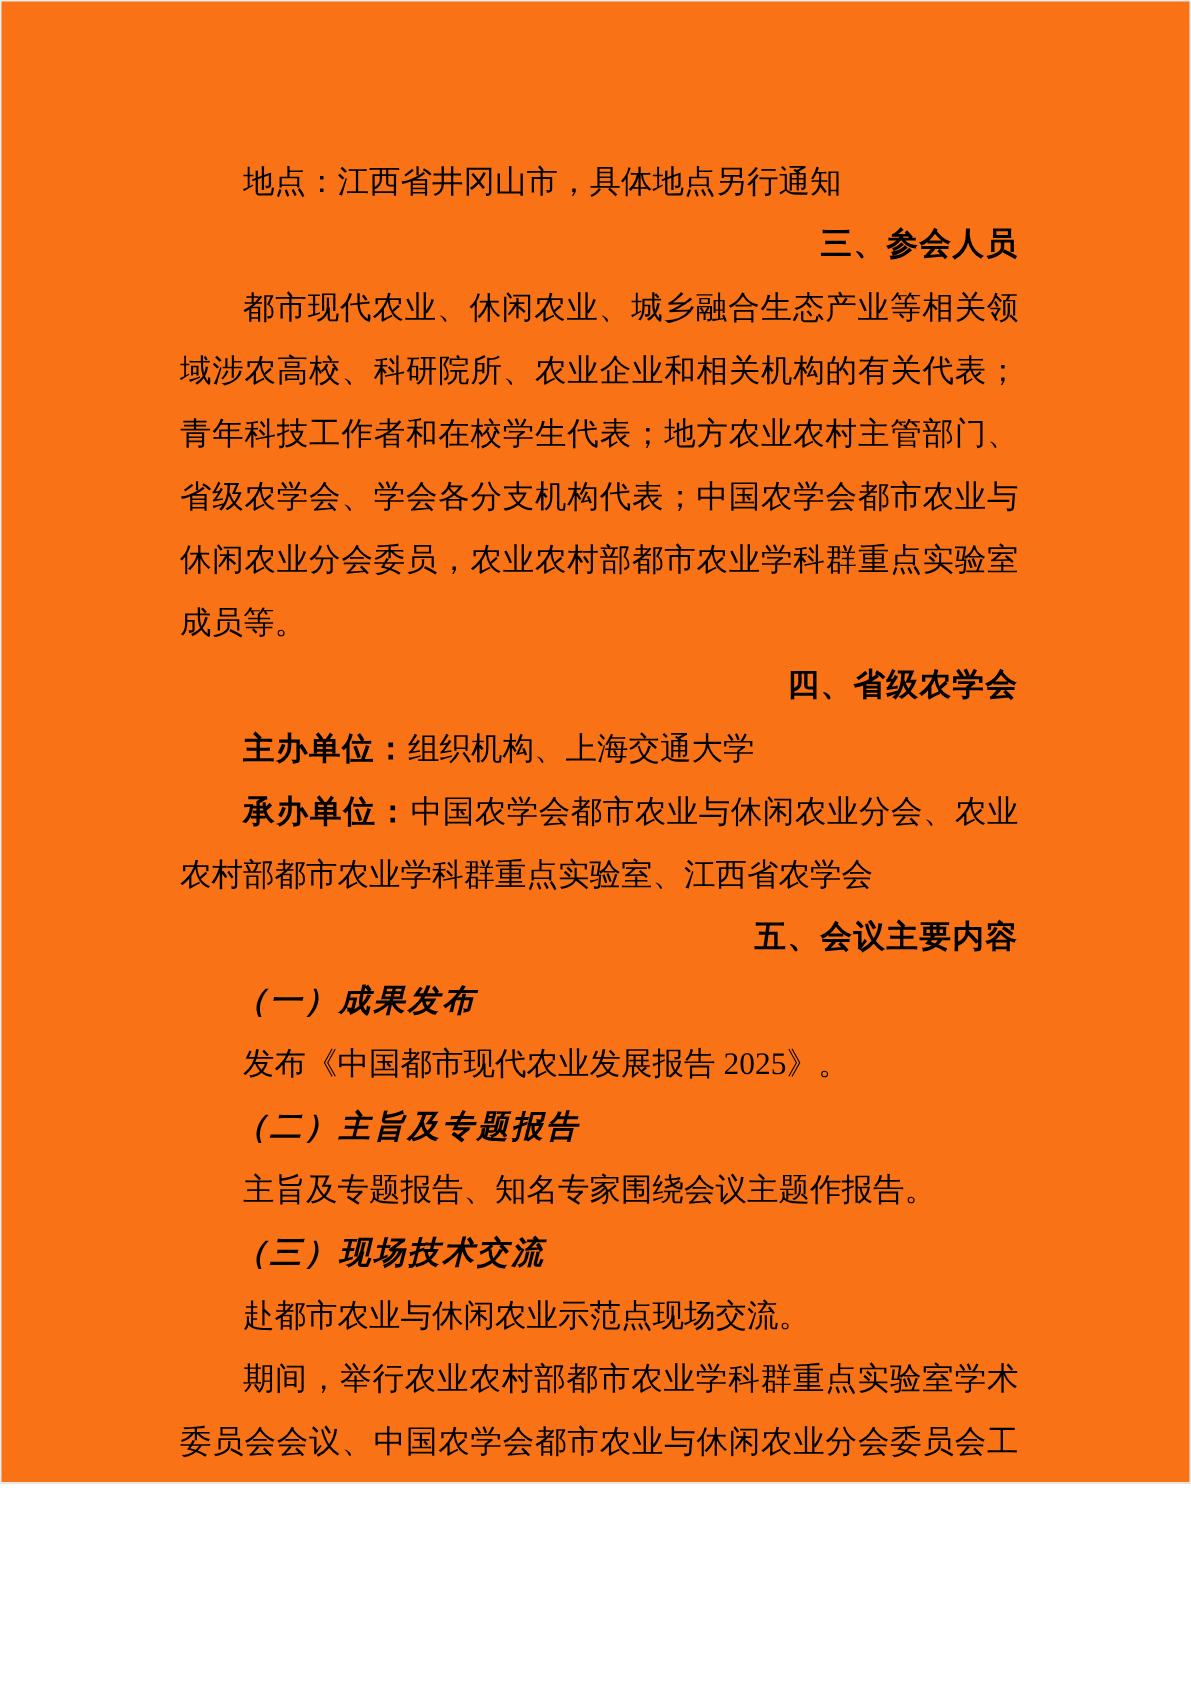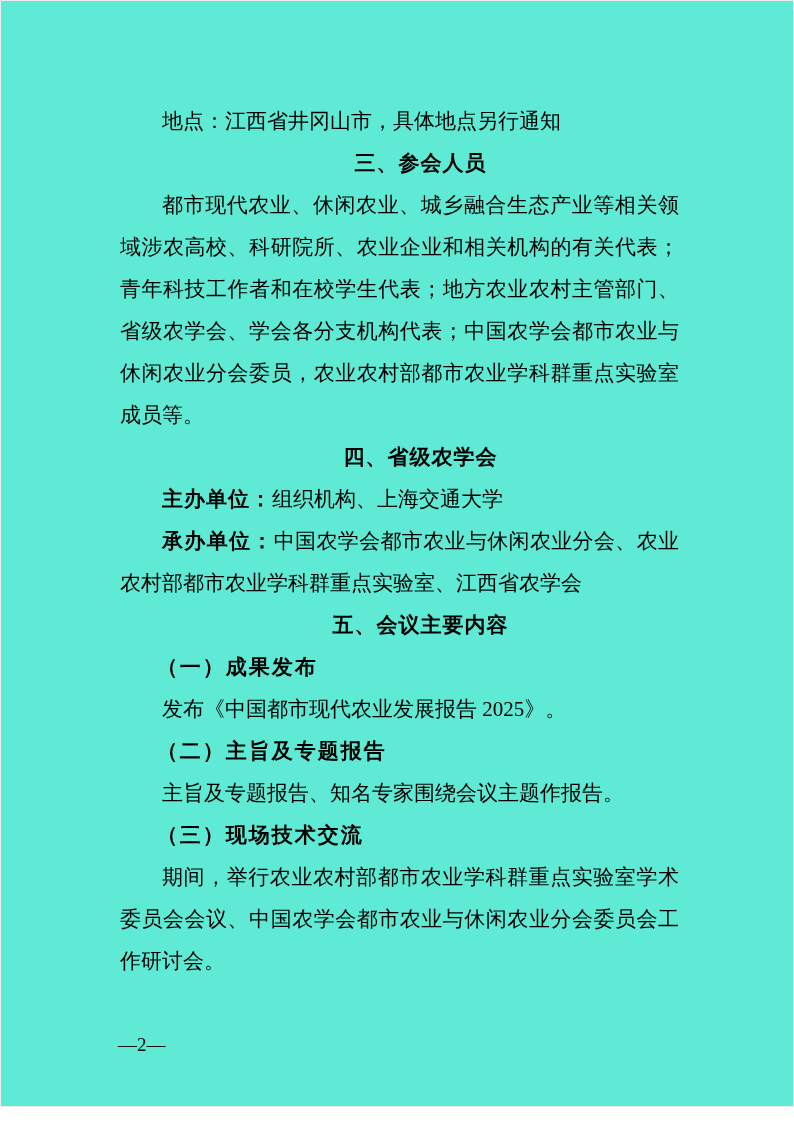--- a/index.html
+++ b/index.html
@@ -3,22 +3,22 @@
 <meta charset="utf-8">
 <style>
   html, body {
     margin: 0;
     padding: 0;
     background: #ffffff;
   }
   .page {
     position: relative;
     width: 794px;
-    height: 1107px;
-    background: #5eead4;
+    height: 989px;
+    background: #f97316;
     box-sizing: border-box;
     border: 1px solid #ececec;
     color: #000000;
     font-family: "Liberation Serif", "DejaVu Serif", serif;
     overflow: hidden;
   }
   .content {
     position: absolute;
     left: 119px;
     top: 99px;
@@ -30,26 +30,27 @@
   .para {
     margin: 0;
     text-indent: 2em;
   }
   .h1 {
     margin: 0;
     text-indent: 2em;
     font-weight: bold;
     font-family: "Liberation Sans", "DejaVu Sans", sans-serif;
     letter-spacing: 1px;
-    text-align: center;
+    text-align: right;
   }
   .h2 {
     margin: 0;
     text-indent: 1.75em;
     font-weight: bold;
+    font-style: italic;
     letter-spacing: 2px;
     text-align: left;
   }
   .kai-label {
     font-weight: bold;
     letter-spacing: 1px;
   }
   .page-number {
     position: absolute;
     left: 117px;
@@ -83,19 +84,20 @@
     <p class="h2">（一）成果发布</p>
 
     <p class="para">发布《中国都市现代农业发展报告 2025》。</p>
 
     <p class="h2">（二）主旨及专题报告</p>
 
     <p class="para">主旨及专题报告、知名专家围绕会议主题作报告。</p>
 
     <p class="h2">（三）现场技术交流</p>
 
+    <p class="para">赴都市农业与休闲农业示范点现场交流。</p>
 
     <p class="para">期间，举行农业农村部都市农业学科群重点实验室学术委员会会议、中国农学会都市农业与休闲农业分会委员会工作研讨会。</p>
 
   </div>
 
   <div class="page-number">—2—</div>
 </div>
 
 </body></html>

